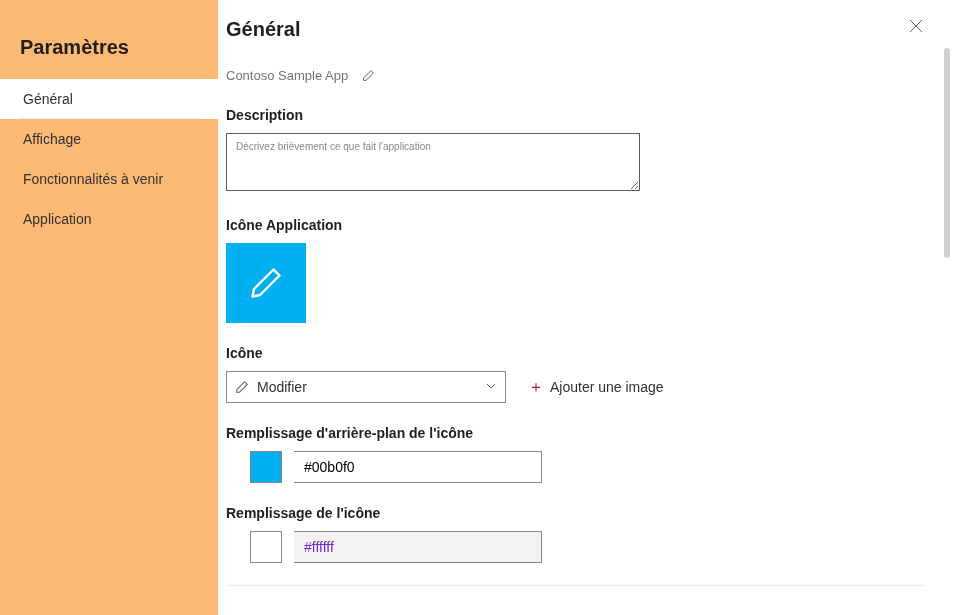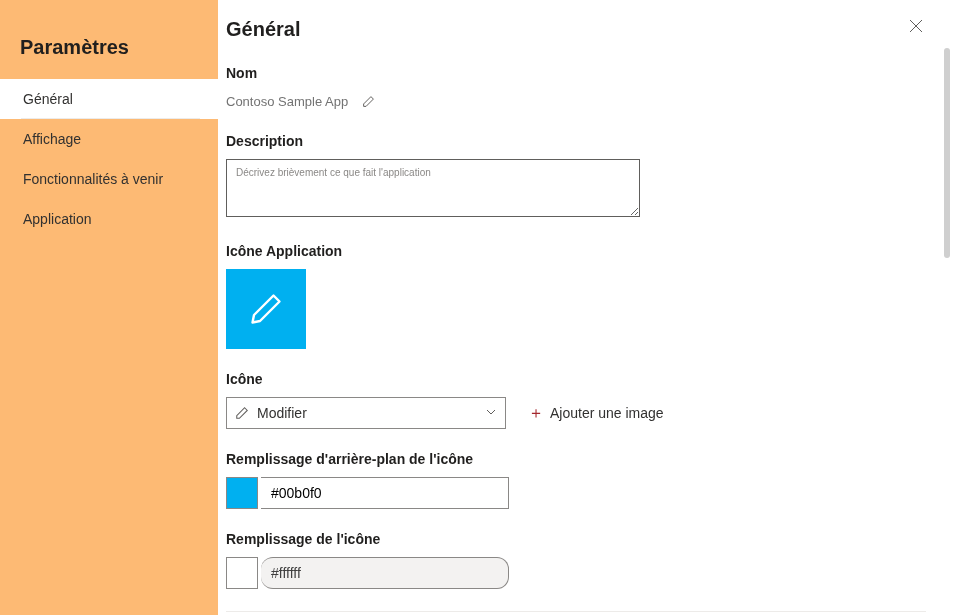--- a/index.html
+++ b/index.html
@@ -152,40 +152,40 @@
       align-items: center;
       gap: 6px;
       cursor: pointer;
       font-size: 14px;
       color: #323130;
     }
     .plus-icon { color: #a4262c; font-size: 16px; font-weight: 300; }
     .color-row {
       display: flex;
       align-items: center;
-      gap: 3px;
+      gap: 12px;
+      margin-left: 24px;
     }
     .color-swatch {
       width: 32px;
       height: 32px;
       border: 1px solid #8a8886;
     }
     .color-input {
       width: 248px;
       height: 32px;
       border: 1px solid #8a8886;
       border-left: none;
       padding: 0 10px;
       font-size: 14px;
       font-family: inherit;
     }
     .color-input:disabled {
       background: #f3f2f1;
-      color: #404040;
-      border-radius: 12px;
+      color: #6d28d9;
     }
     .color-swatch.white { background: #ffffff; }
     .section-cut {
       font-size: 14px;
       font-weight: 600;
       color: #201f1e;
       margin-top: 22px;
       padding-top: 20px;
       border-top: 1px solid #edebe9;
       overflow: hidden;
@@ -215,21 +215,20 @@
 <div class="main">
   <div class="close-btn">
     <svg viewBox="0 0 16 16" fill="none" stroke="currentColor" stroke-width="1">
         <path d="M2 2 L14 14 M14 2 L2 14"></path>
       </svg>
   </div>
   <div class="scrollbar-track"></div>
   <div class="main-inner">
     <div class="page-title">Général</div>
 
-    <div class="section-label">Nom</div>
     <div class="name-row">
       <span class="name-value">Contoso Sample App</span>
       <span class="edit-icon-btn">
         <svg viewBox="0 0 16 16" fill="none" stroke="currentColor" stroke-width="1.2">
             <path d="M11 2 L14 5 L5 14 L2 14 L2 11 Z"></path>
           </svg>
       </span>
     </div>
 
     <div class="section-label">Description</div>

